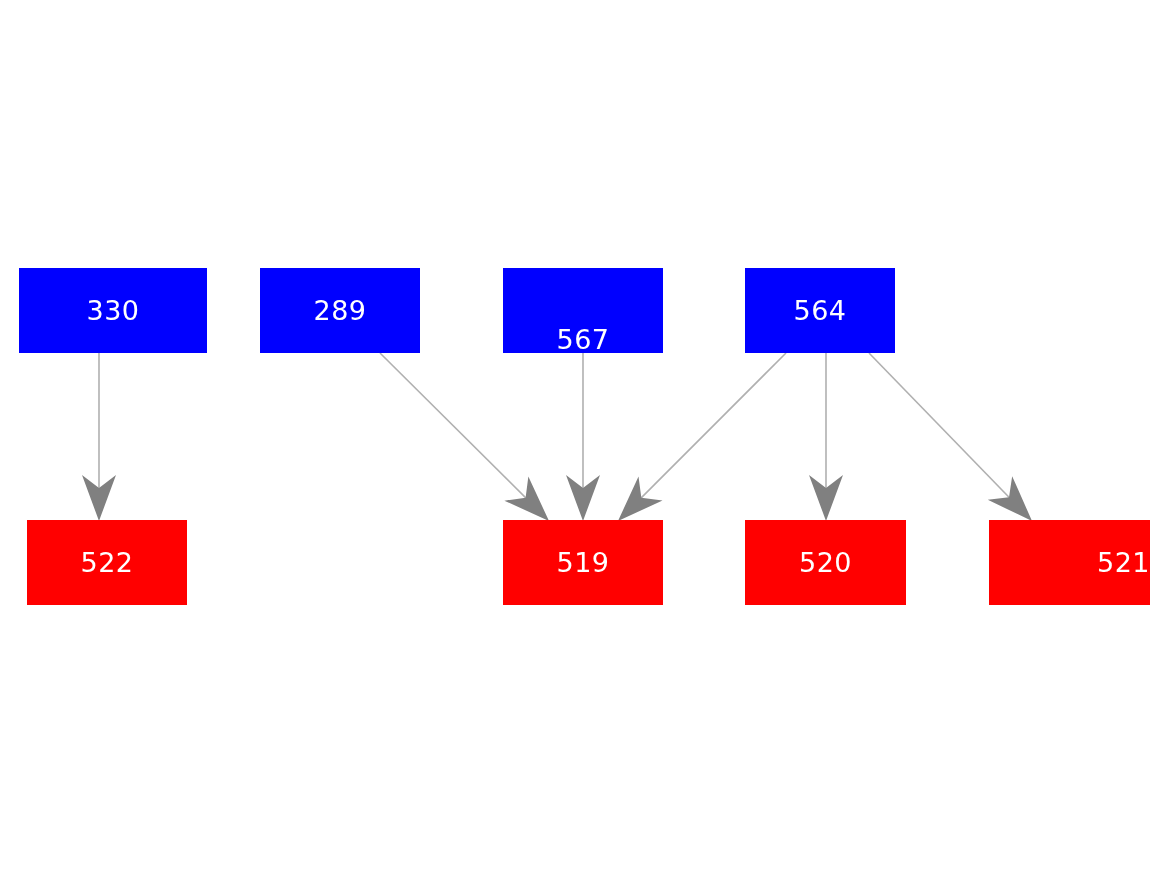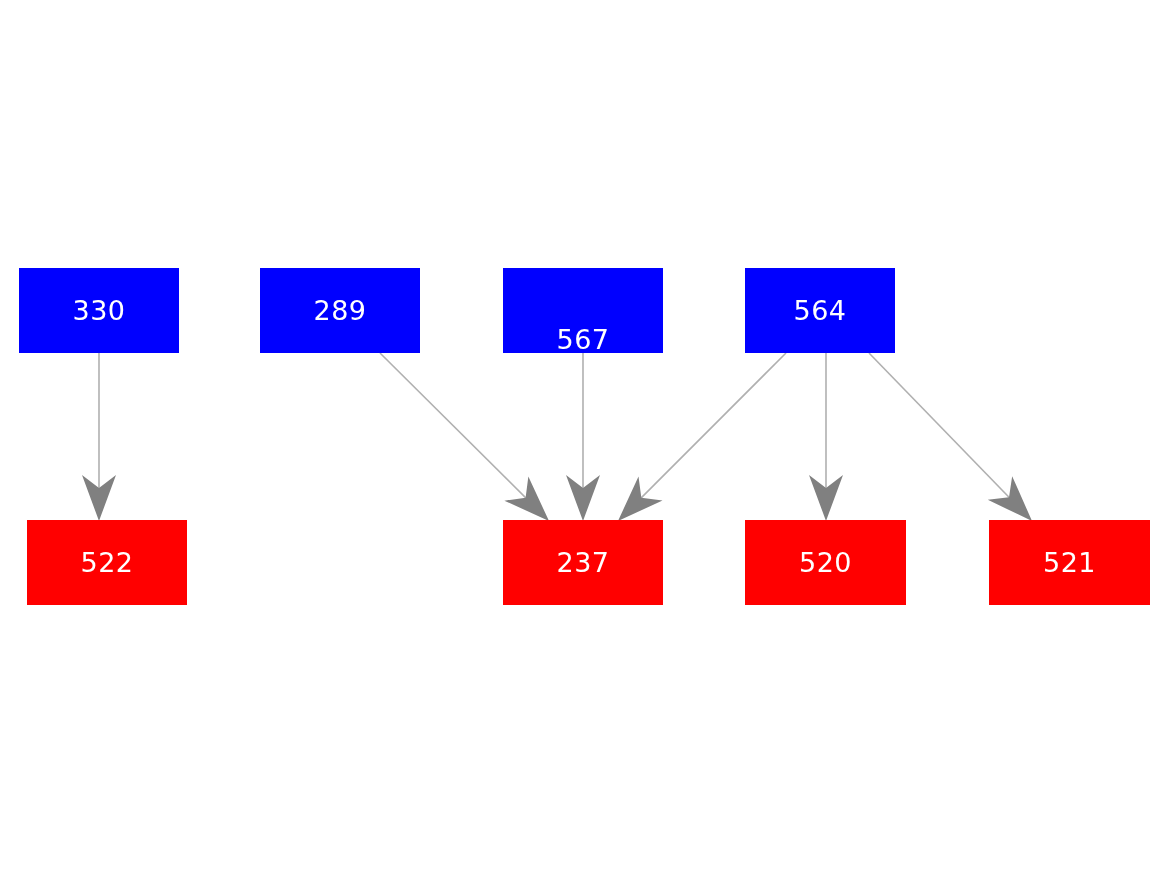--- a/index.html
+++ b/index.html
@@ -74,39 +74,39 @@
         <line x1="826" y1="353" x2="826" y2="496" stroke="#b0b0b0" stroke-width="1.6"></line>
         <polygon points="826,521 809,475 826,488 843,475" fill="#808080"></polygon>
       </g>
       <g>
         <line x1="869" y1="353" x2="1014.5913508222325" y2="503.05734317874266" stroke="#b0b0b0" stroke-width="1.6"></line>
         <polygon points="1032,521 987.7670788744526,499.8233928897684 1009.0205830853469,497.3156929959403 1012.1690921513627,476.14763000800457" fill="#808080"></polygon>
       </g>
     </svg>
 
   <div id="node-layer">
-      <div class="node" style="left: 19px; top: 268px; width: 160px; height: 85px; background: rgb(0, 0, 255); color: rgb(255, 255, 255);">
+      <div class="node" style="left: 19px; top: 268px; width: 188px; height: 85px; background: rgb(0, 0, 255); color: rgb(255, 255, 255);">
         <span class="node-label">330</span>
       </div>
       <div class="node" style="left: 260px; top: 268px; width: 160px; height: 85px; background: rgb(0, 0, 255); color: rgb(255, 255, 255);">
         <span class="node-label">289</span>
       </div>
       <div class="node" style="left: 503px; top: 268px; width: 160px; height: 85px; background: rgb(0, 0, 255); color: rgb(255, 255, 255); align-items: flex-end;">
         <span class="node-label">567</span>
       </div>
       <div class="node" style="left: 745px; top: 268px; width: 150px; height: 85px; background: rgb(0, 0, 255); color: rgb(255, 255, 255);">
         <span class="node-label">564</span>
       </div>
       <div class="node" style="left: 19px; top: 520px; width: 160px; height: 85px; background: rgb(255, 0, 0); color: rgb(255, 255, 255); margin-left: 8px;">
         <span class="node-label">522</span>
       </div>
       <div class="node" style="left: 503px; top: 520px; width: 160px; height: 85px; background: rgb(255, 0, 0); color: rgb(255, 255, 255);">
-        <span class="node-label">237</span>
+        <span class="node-label">519</span>
       </div>
       <div class="node" style="left: 745px; top: 520px; width: 161px; height: 85px; background: rgb(255, 0, 0); color: rgb(255, 255, 255);">
         <span class="node-label">520</span>
       </div>
-      <div class="node" style="left: 989px; top: 520px; width: 161px; height: 85px; background: rgb(255, 0, 0); color: rgb(255, 255, 255);">
+      <div class="node" style="left: 989px; top: 520px; width: 161px; height: 85px; background: rgb(255, 0, 0); color: rgb(255, 255, 255); justify-content: flex-end;">
         <span class="node-label">521</span>
       </div>
     </div>
 
 </div>
 
 </body></html>

